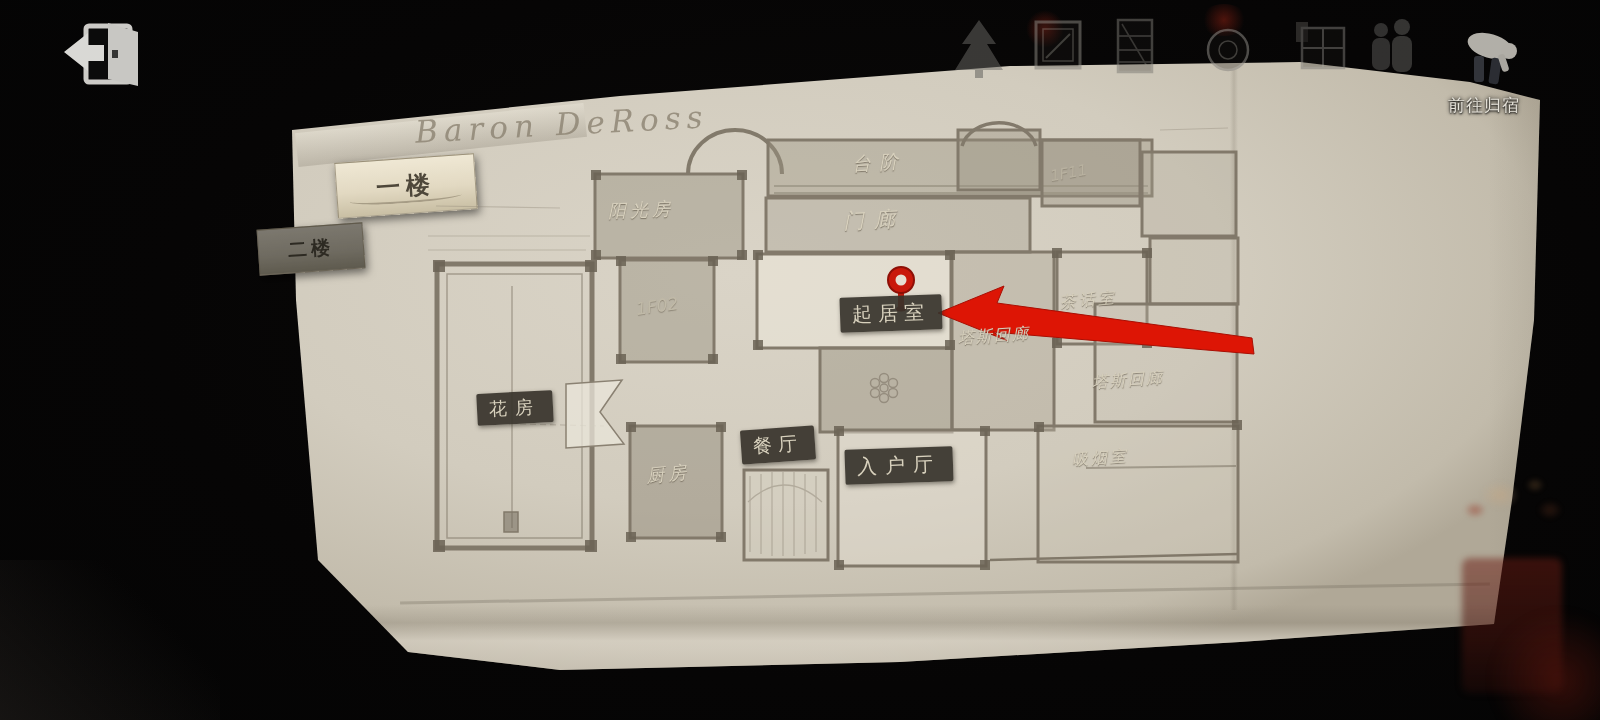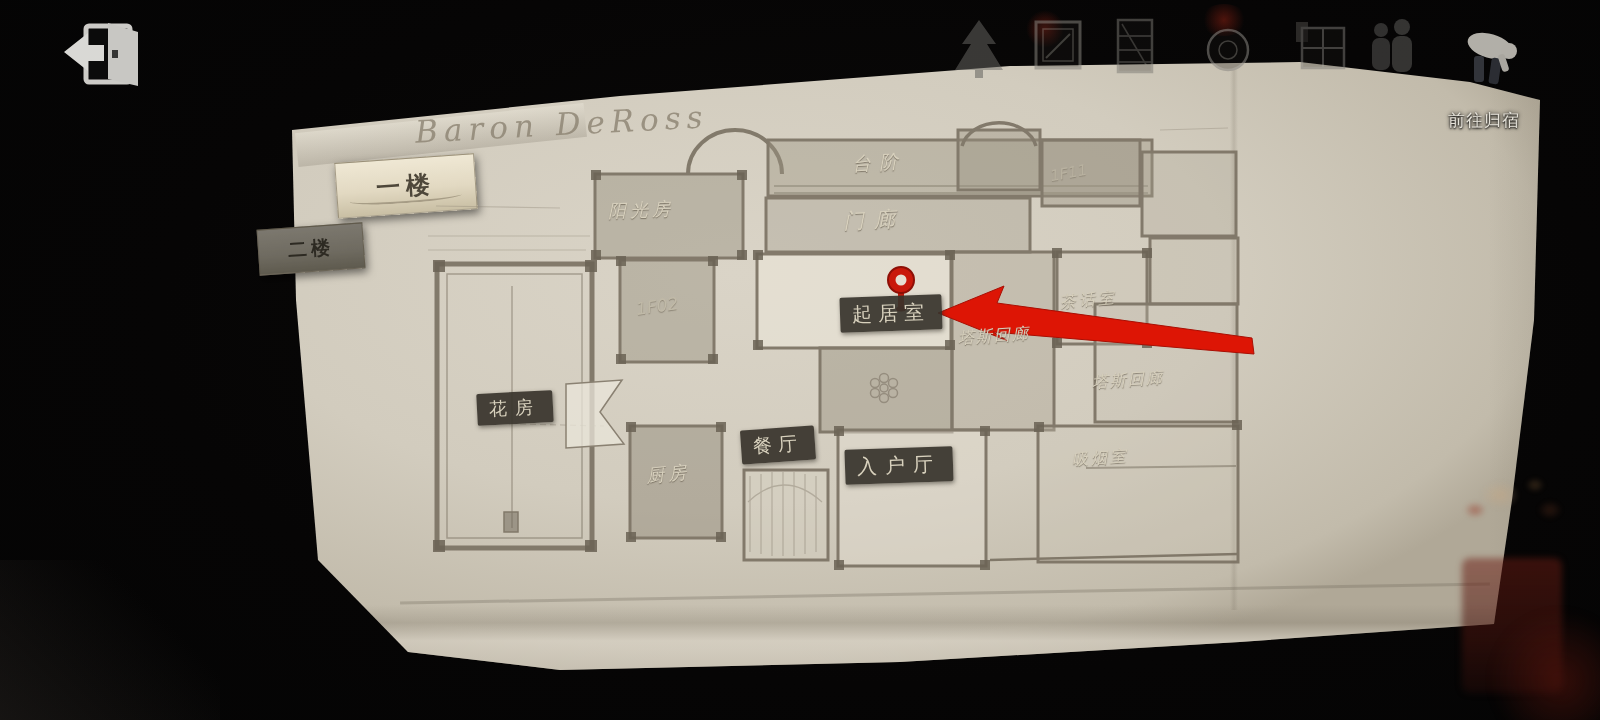--- a/index.html
+++ b/index.html
@@ -37,21 +37,21 @@
   .room-label{position:absolute;color:#d7d0bd;font-style:italic;
     text-shadow:0 1px 1px rgba(70,60,45,.55), 0 0 2px rgba(255,250,235,.15);white-space:nowrap;}
   .room-label.faint{color:#c3bca9;opacity:.55;}
   .room-badge{position:absolute;background:rgba(55,51,43,.92);color:#d8d1bd;
     padding:4px 12px;border-radius:2px;font-size:19px;letter-spacing:6px;white-space:nowrap;
     box-shadow:1px 2px 4px rgba(40,35,28,.5);}
   
   #back-button{position:absolute;left:58px;top:20px;width:86px;height:70px;opacity:.92;}
   .top-icon{position:absolute;top:14px;}
   .red-glow{position:absolute;border-radius:50%;pointer-events:none;}
-  #go-home-label{position:absolute;left:1448px;top:109px;width:110px;font-size:17px;color:#e6e3da;
+  #go-home-label{position:absolute;left:1448px;top:94px;width:110px;font-size:17px;color:#e6e3da;
     letter-spacing:1px;text-shadow:0 1px 2px #000, 0 0 4px #000;}
   
   .decor{position:absolute;pointer-events:none;}
   #decor-bouquet{left:1455px;top:455px;width:130px;height:100px;filter:blur(2px);
     background:
       radial-gradient(28px 20px at 45px 40px, rgba(205,170,130,.4), rgba(0,0,0,0) 70%),
       radial-gradient(16px 12px at 20px 55px, rgba(150,45,28,.45), rgba(0,0,0,0) 70%),
       radial-gradient(14px 11px at 80px 30px, rgba(140,100,60,.35), rgba(0,0,0,0) 70%),
       radial-gradient(18px 14px at 95px 55px, rgba(120,60,35,.3), rgba(0,0,0,0) 70%);}
   #decor-vase{left:1462px;top:558px;width:100px;height:135px;border-radius:8px;filter:blur(3px);

